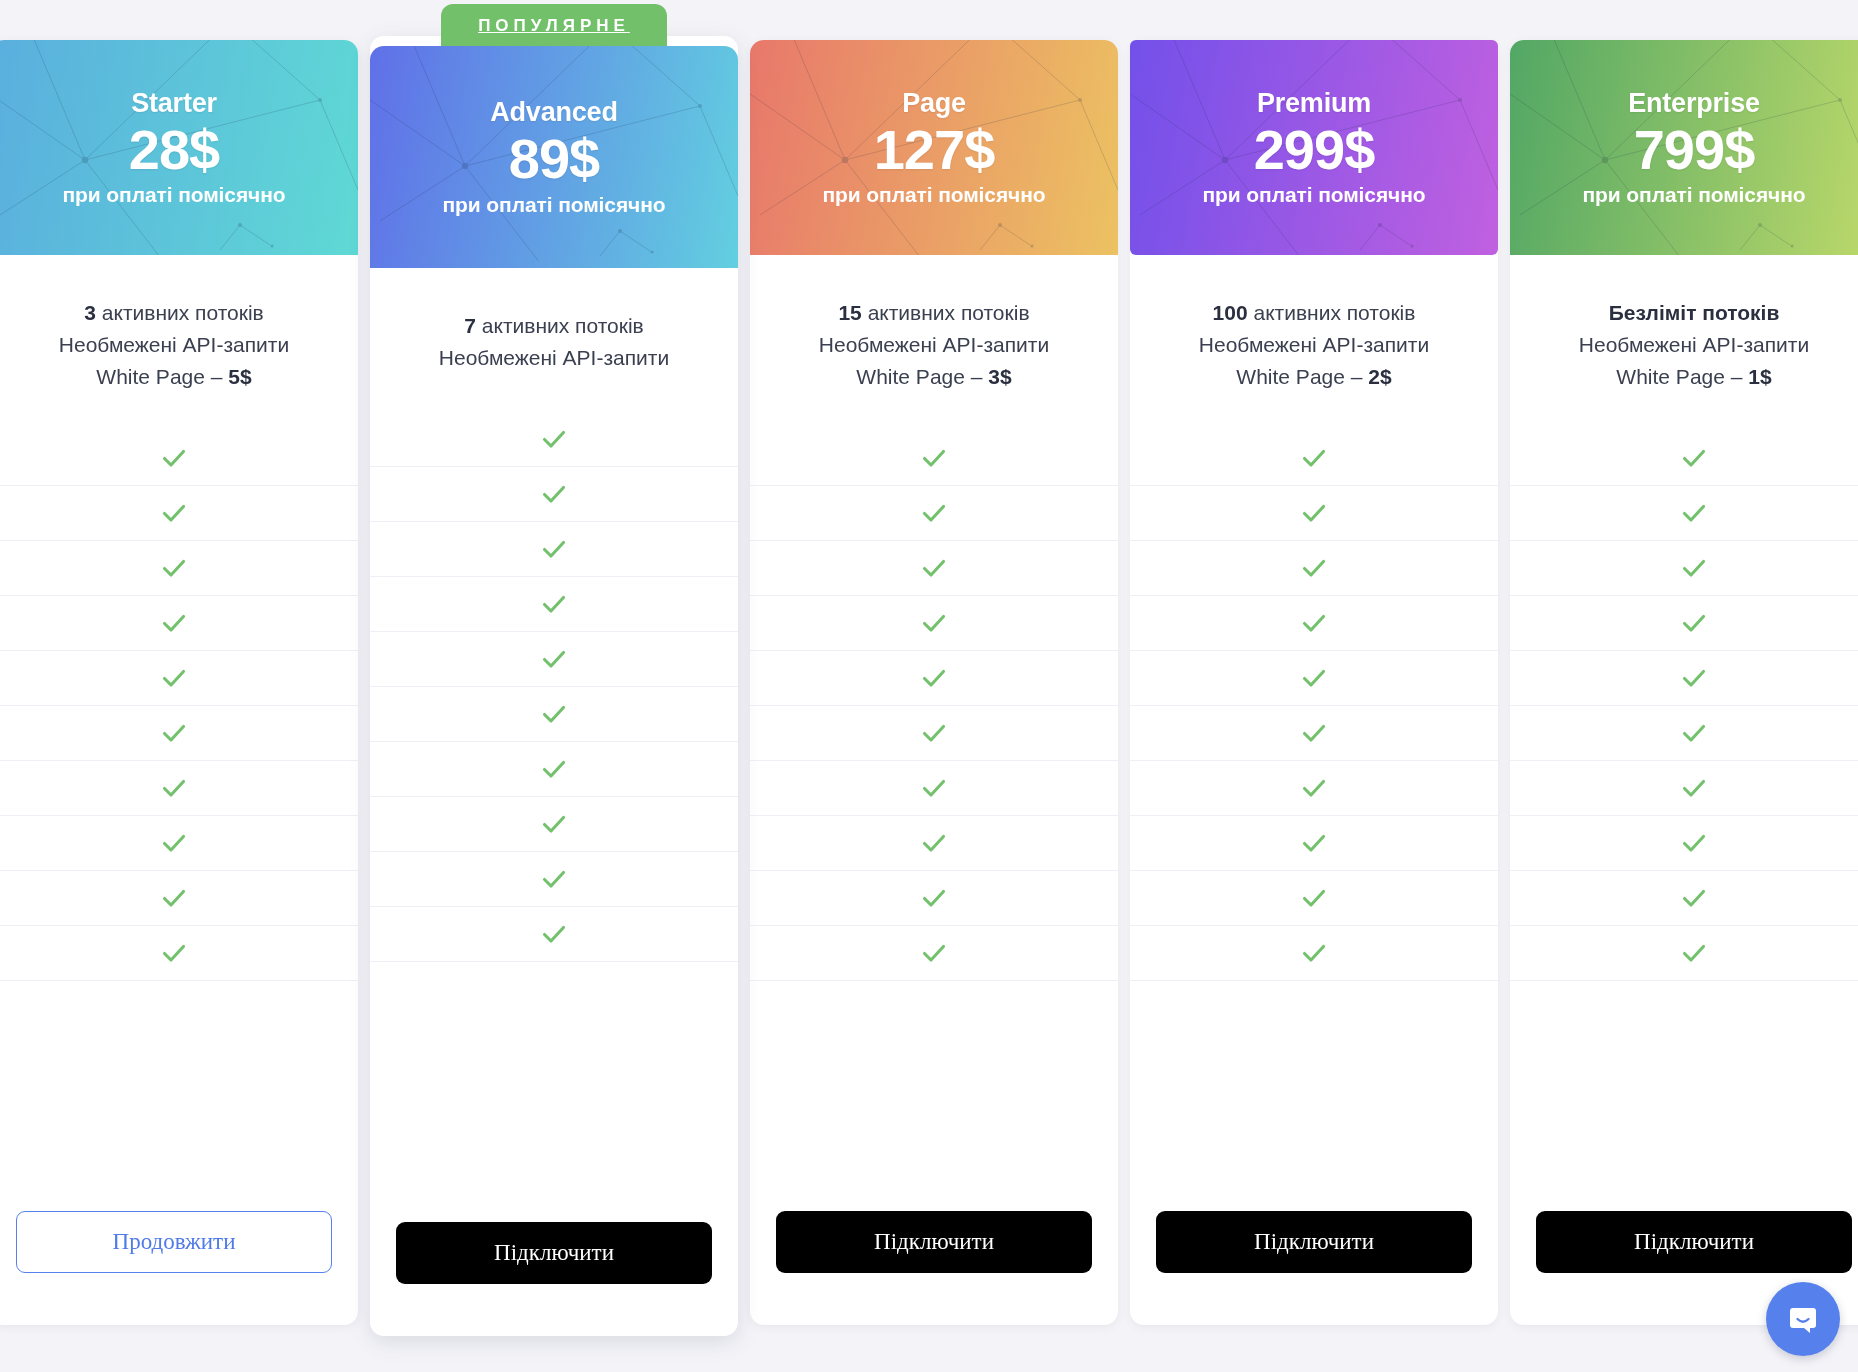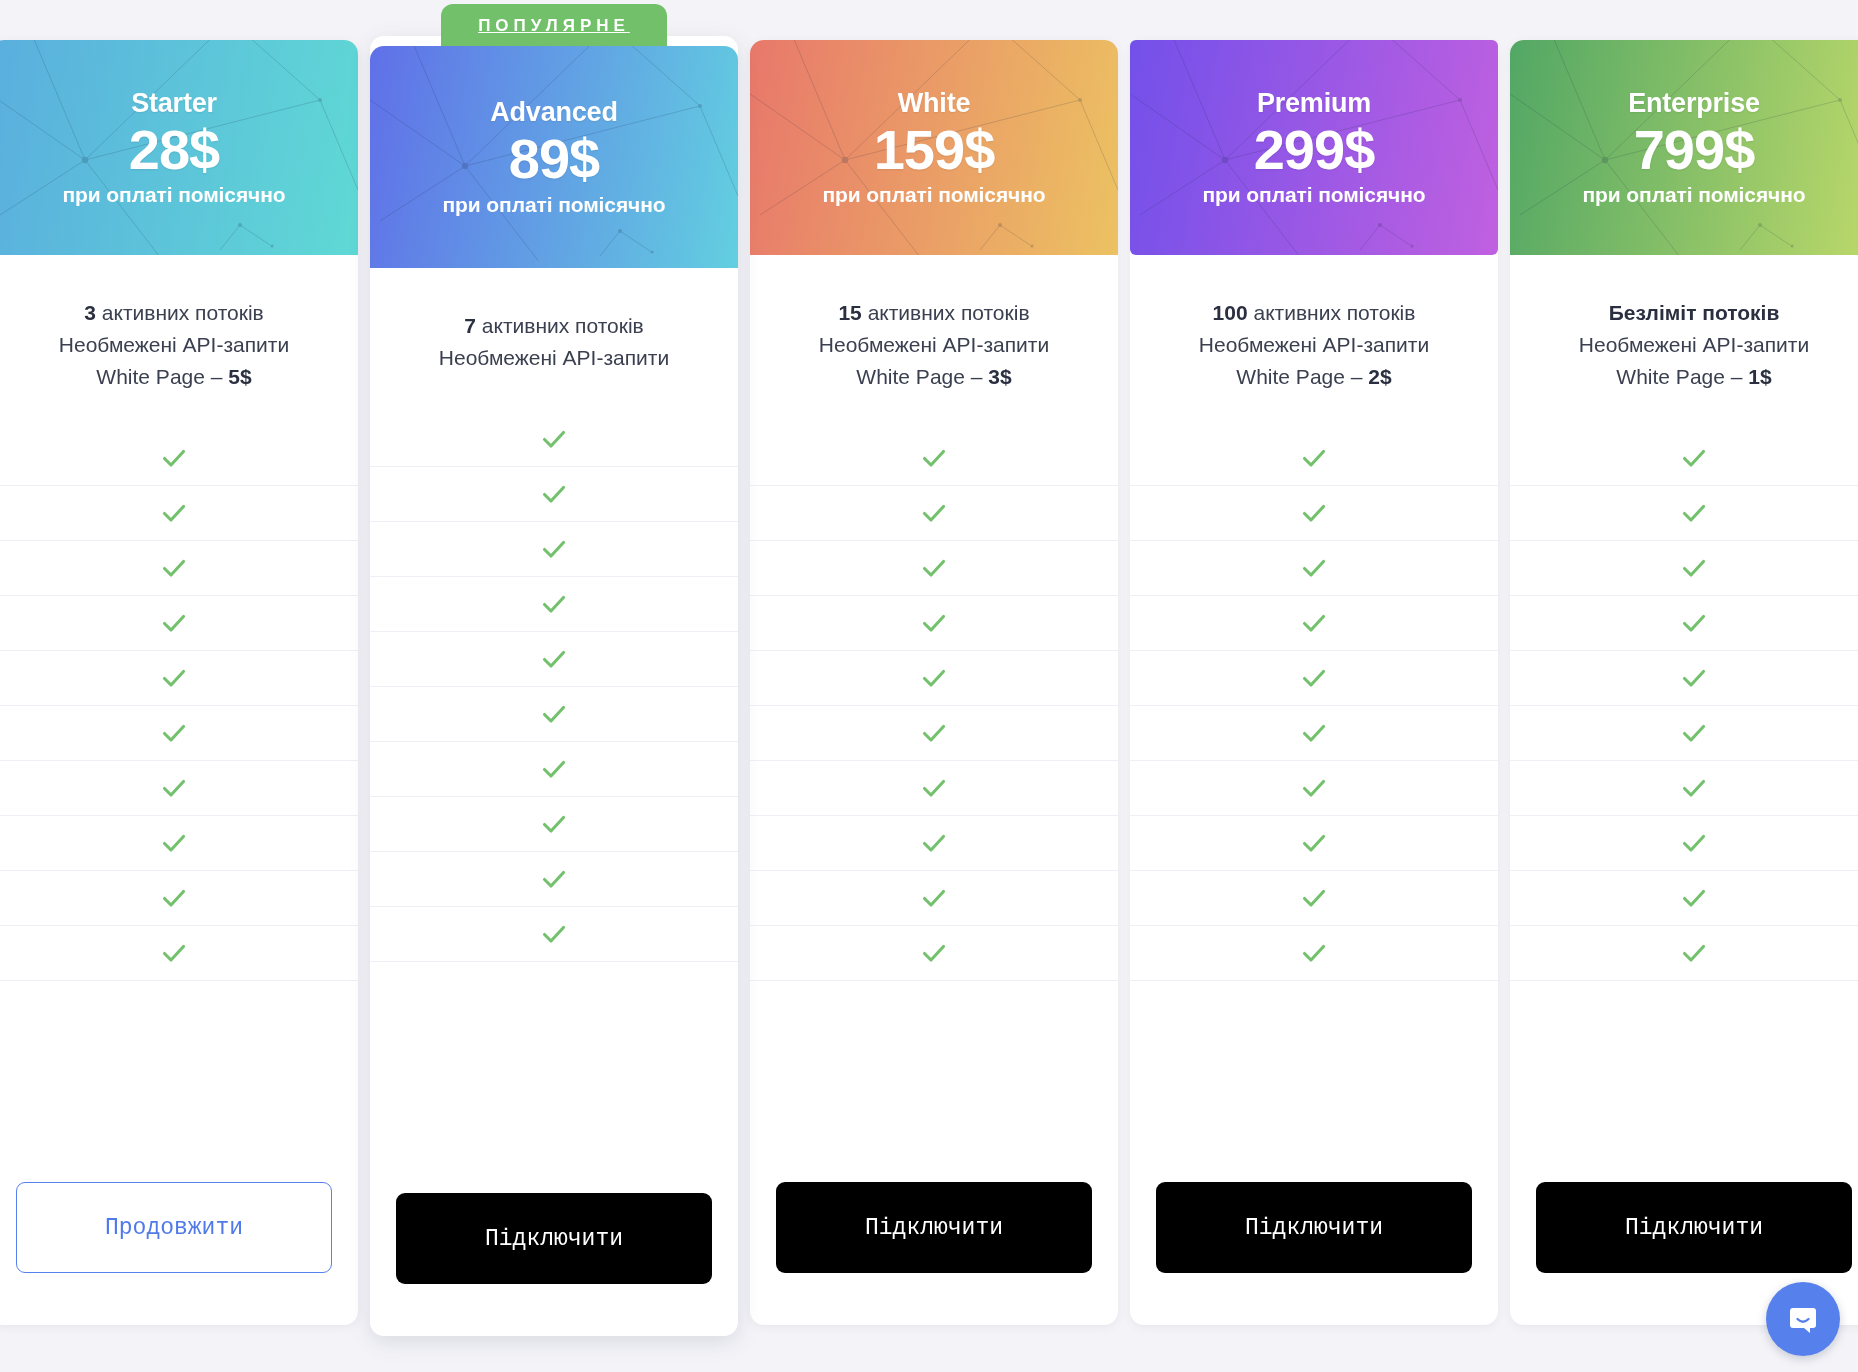--- a/index.html
+++ b/index.html
@@ -164,25 +164,25 @@
 
   
   .cta-wrap {
     margin-top: auto;
     padding: 42px 26px 52px 26px;
     display: flex;
     justify-content: center;
   }
   .cta {
     width: 100%;
-    height: 91px;
+    height: 62px;
     border-radius: 9px;
     font-size: 23px;
     font-weight: 400;
-    font-family: Liberation Mono, monospace;
+    font-family: Liberation Serif, serif;
     display: flex;
     align-items: center;
     justify-content: center;
     cursor: pointer;
     border: none;
   }
   .cta.primary {
     background: #000000;
     color: #ffffff;
   }
@@ -400,22 +400,22 @@
               <path d="M250 185 L280 205"></path>
               <path d="M250 185 L230 210"></path>
             </g>
             <g fill="#16253f" opacity="0.9">
               <circle cx="95" cy="120" r="3.2"></circle>
               <circle cx="330" cy="60" r="2"></circle>
               <circle cx="250" cy="185" r="2"></circle>
               <circle cx="282" cy="206" r="1.6"></circle>
             </g>
           </svg>
-          <div class="plan-name">White</div>
-          <div class="plan-price">159$</div>
+          <div class="plan-name">Page</div>
+          <div class="plan-price">127$</div>
           <div class="plan-period">при оплаті помісячно</div>
         </div>
         <div class="summary">
           <div class="ln"><b>15</b><span> активних потоків</span></div>
           <div class="ln">Необмежені API-запити</div>
           <div class="ln"><span>White Page – </span><b>3$</b></div>
         </div>
         <div class="check-list">
           <div class="check-row">
             <svg class="check-icon" viewBox="0 0 30 30">

